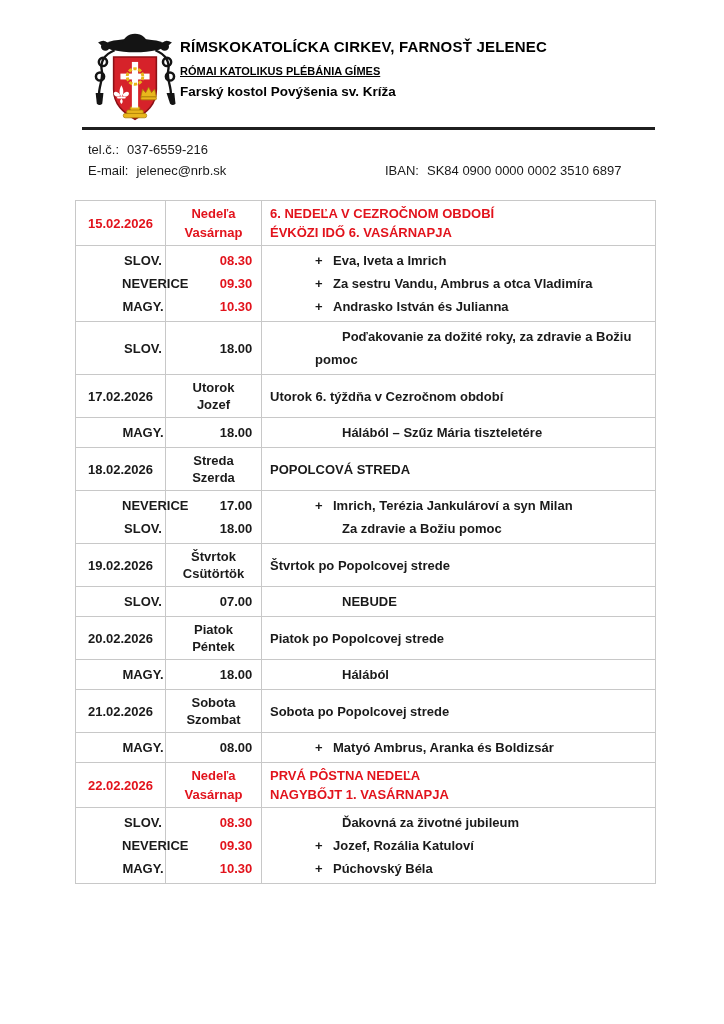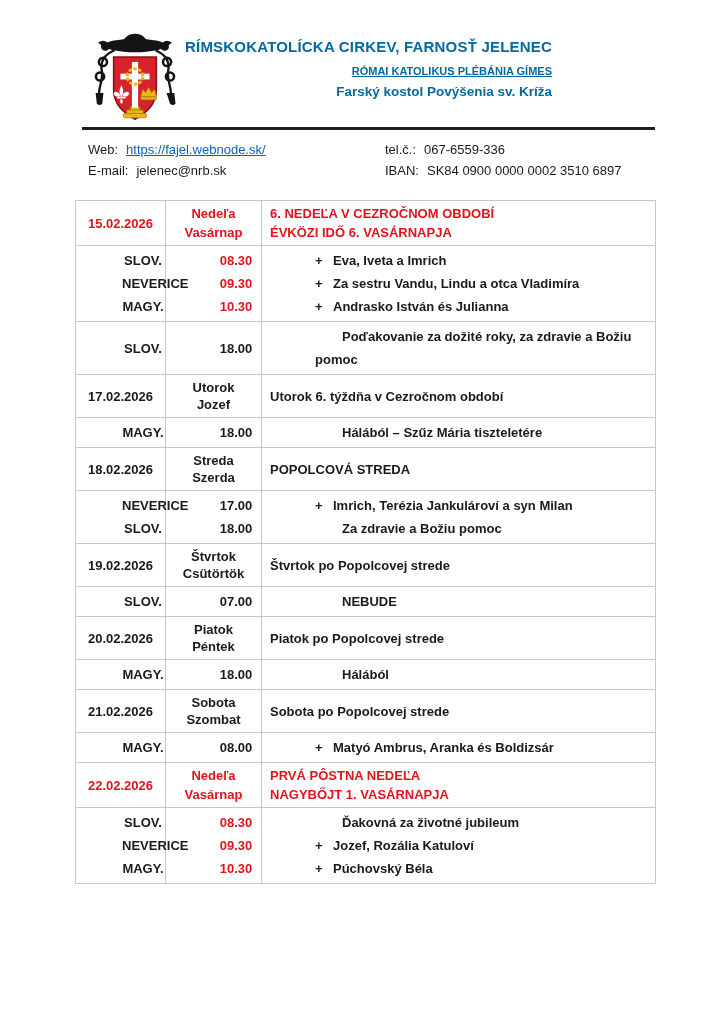--- a/index.html
+++ b/index.html
@@ -3,21 +3,21 @@
 <meta charset="utf-8">
 <style>
   html,body{margin:0;padding:0;background:#888;}
   .page{
     position:relative;width:724px;height:1024px;background:#ffffff;
     font-family:"Liberation Sans",sans-serif;color:#111;overflow:hidden;
     margin:0 auto;
   }
   
   .crest{position:absolute;left:84px;top:26px;width:102px;height:102px;}
-  .titles{position:absolute;left:180px;top:38px;width:372px;text-align:right;font-weight:bold;color:#0369a1;}
+  .titles{position:absolute;left:180px;top:38px;width:372px;text-align:left;font-weight:bold;color:#000000;}
   .titles .t1{font-size:15px;letter-spacing:.2px;margin-bottom:10px;}
   .titles .t2{font-size:11px;margin-bottom:7px;text-decoration:underline;}
   .titles .t3{font-size:13.5px;}
   .rule{position:absolute;left:82px;top:127px;width:573px;height:3px;background:#1f1f1f;}
   
   .contact{position:absolute;left:88px;top:139px;width:567px;font-size:13px;color:#1a1a1a;}
   .contact .row{display:flex;line-height:21px;}
   .contact .lcol{width:297px;display:flex;}
   .contact .rcol{display:flex;}
   .contact .lbl{margin-right:8px;white-space:pre;}
@@ -93,27 +93,23 @@
   <div class="titles">
     <div class="t1">RÍMSKOKATOLÍCKA CIRKEV, FARNOSŤ JELENEC</div>
     <div class="t2">RÓMAI KATOLIKUS PLÉBÁNIA GÍMES</div>
     <div class="t3">Farský kostol Povýšenia sv. Kríža</div>
   </div>
 
   <div class="rule"></div>
 
   <div class="contact">
     <div class="row">
-      <div class="lcol">
-        <span class="lbl">Web:</span>
-        <a>https://fajel.webnode.sk/</a>
-      </div>
       <div class="rcol">
         <span class="lbl">tel.č.:</span>
-        <span>067-6559-336</span>
+        <span>037-6559-216</span>
       </div>
     </div>
     <div class="row">
       <div class="lcol">
         <span class="lbl">E-mail:</span>
         <span>jelenec@nrb.sk</span>
       </div>
       <div class="rcol">
         <span class="lbl">IBAN:</span>
         <span>SK84 0900 0000 0002 3510 6897</span>
@@ -152,21 +148,21 @@
             <div class="ln tu">09.30</div>
             <div class="ln tu">10.30</div>
           </td>
           <td class="c3">
             <div class="dln plus">
               <span class="pm">+</span>
               <span>Eva, Iveta a Imrich</span>
             </div>
             <div class="dln plus">
               <span class="pm">+</span>
-              <span>Za sestru Vandu, Lindu a otca Vladimíra</span>
+              <span>Za sestru Vandu, Ambrus a otca Vladimíra</span>
             </div>
             <div class="dln plus">
               <span class="pm">+</span>
               <span>Andrasko István és Julianna</span>
             </div>
           </td>
         </tr>
         <tr class="mass">
           <td class="c1">
             <div class="ln">SLOV.</div>

